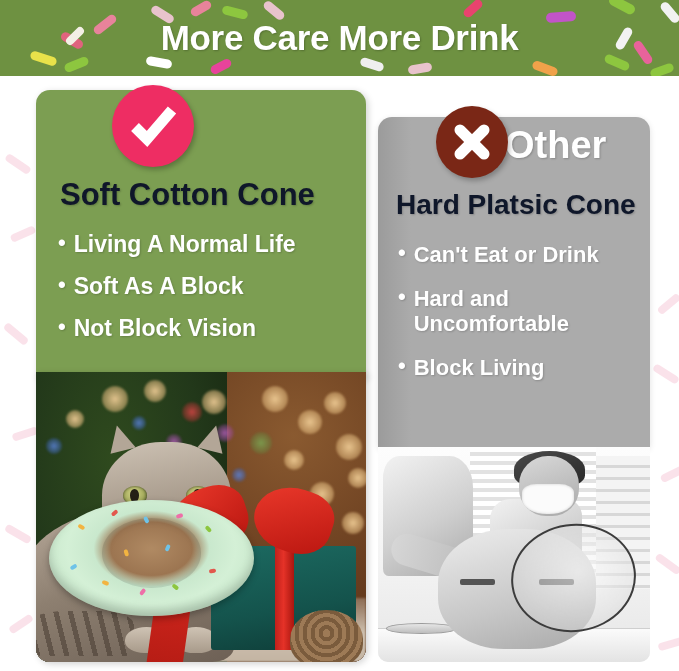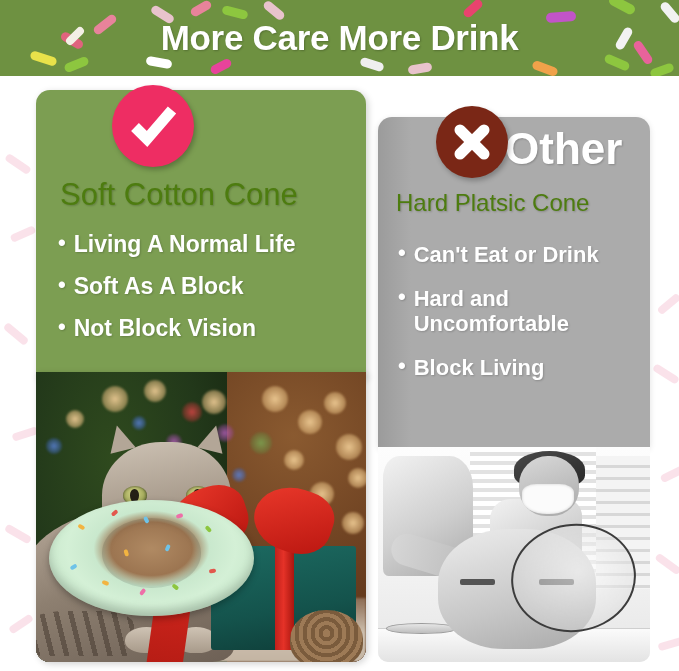--- a/index.html
+++ b/index.html
@@ -104,32 +104,32 @@
   
   .panel-heading {
     position: absolute;
     color: #ffffff;
     font-weight: bold;
     text-shadow: 1px 1px 2px rgba(0,0,0,0.20);
     white-space: nowrap;
     z-index: 8;
   }
   .heading-our   { left: 196px; top: 98px;  font-size: 46px; }
-  .heading-other { left: 505px; top: 124px; font-size: 44px; }
+  .heading-other { left: 505px; top: 124px; font-size: 38px; }
 
   .panel-subtitle {
     position: absolute;
-    color: #4d7c0f;
-    font-weight: normal;
+    color: #0f172a;
+    font-weight: bold;
     text-shadow: 1px 1px 2px rgba(0,0,0,0.20);
     white-space: nowrap;
     z-index: 8;
   }
   .sub-left  { left: 60px;  top: 177px; font-size: 31px; }
-  .sub-right { left: 396px; top: 189px; font-size: 24px; }
+  .sub-right { left: 396px; top: 189px; font-size: 28px; }
 
   
   .bullet-list {
     position: absolute;
     z-index: 8;
     color: #ffffff;
     font-weight: bold;
     text-shadow: 1px 1px 2px rgba(0,0,0,0.18);
   }
   .bullets-left  { left: 58px;  top: 232px; width: 300px; }

